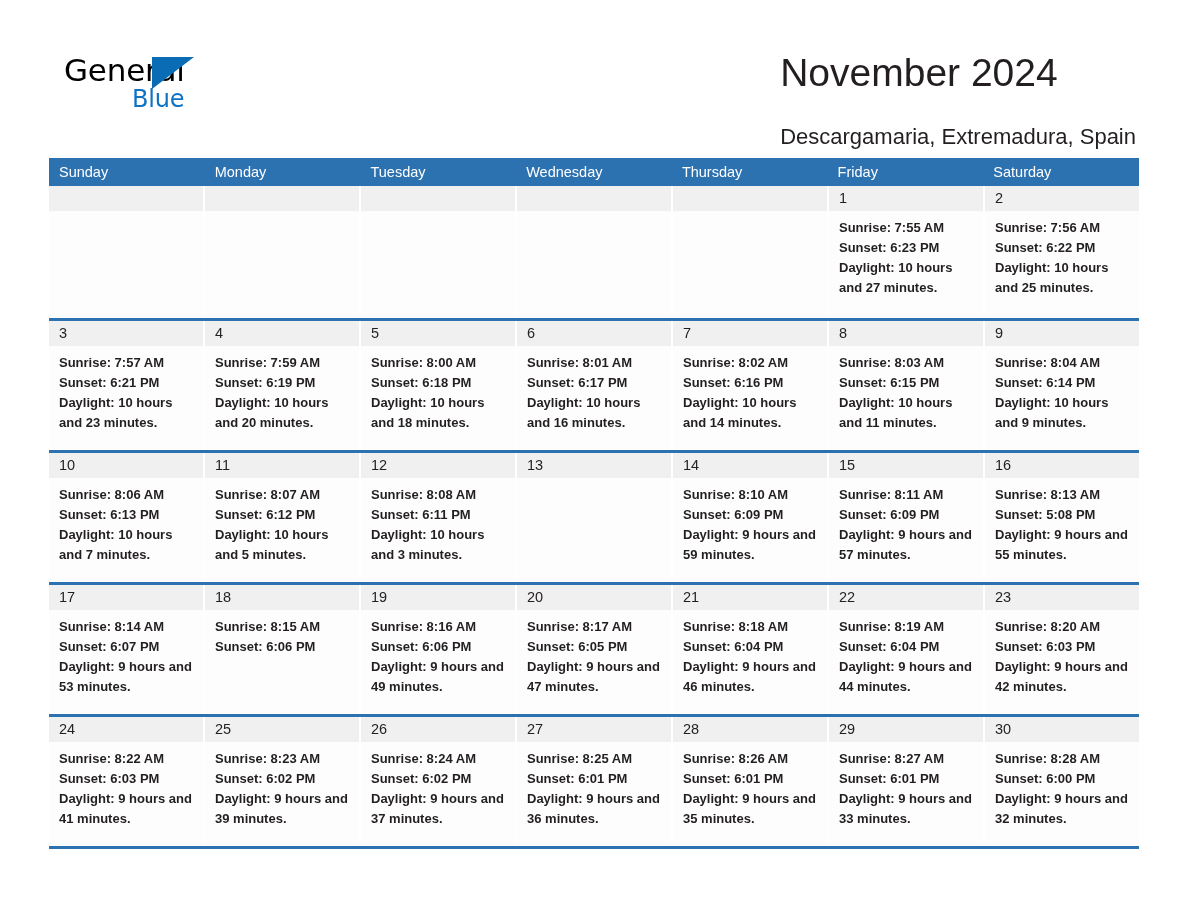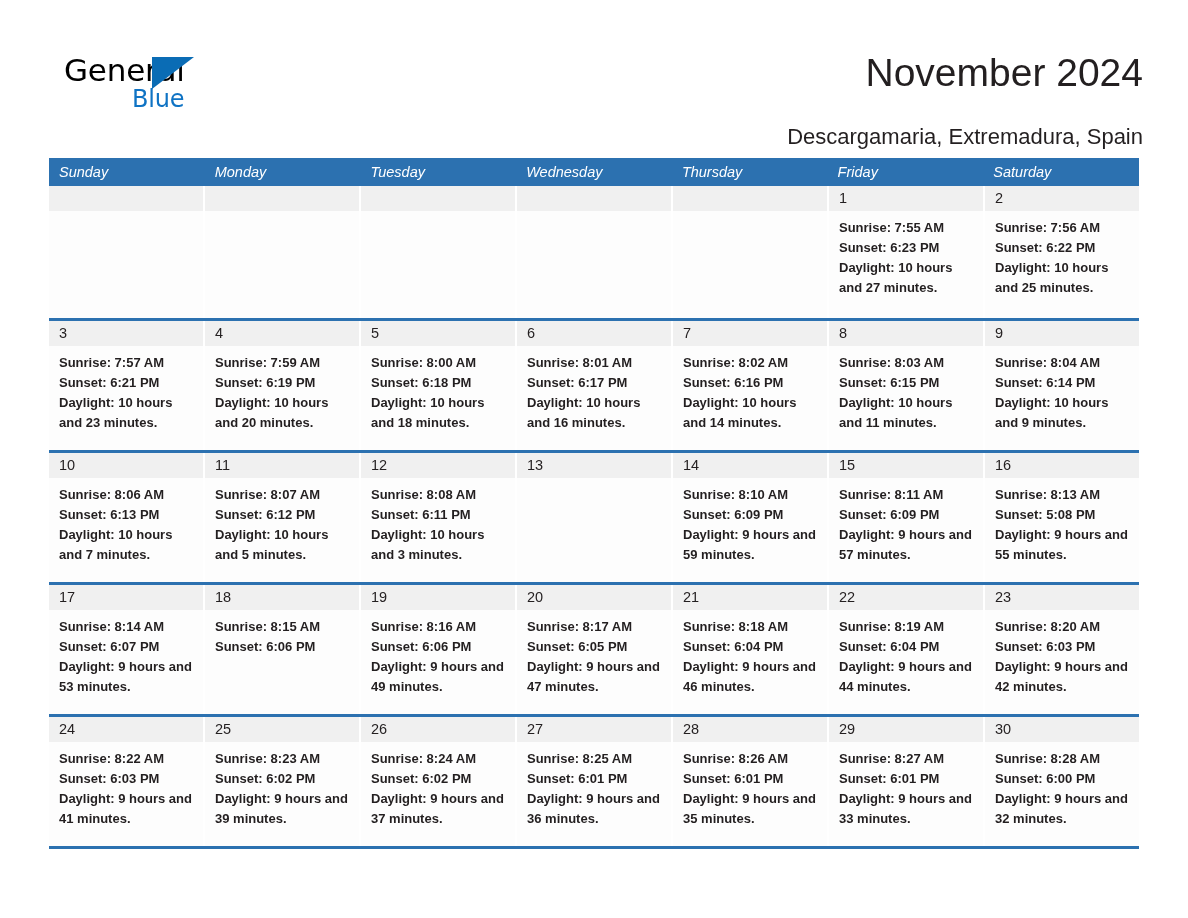--- a/index.html
+++ b/index.html
@@ -63,23 +63,22 @@
     top: 33px;
     font-size: 24px;
     letter-spacing: -0.2px;
     color: #0f73c4;
     font-family: "DejaVu Sans", sans-serif;
     font-weight: 400;
   }
 
   .title-block {
     position: absolute;
-    right: 45px;
+    right: 52px;
     top: 50px;
-    text-align: right;
   }
   .month-title {
     font-size: 39px;
     font-weight: 400;
     color: #231f20;
     line-height: 46px;
     white-space: nowrap;
   }
   .location {
     margin-top: 28px;
@@ -104,21 +103,20 @@
     height: 28px;
   }
   .weekday {
     flex: 1 1 0;
     color: #ffffff;
     font-size: 14.5px;
     line-height: 28px;
     padding-left: 10px;
     box-sizing: border-box;
     white-space: nowrap;
-    font-style: italic;
   }
 
   .week {
     display: flex;
     border-top: 3px solid #2c71b0;
     background: #ffffff;
     height: 132px;
     box-sizing: border-box;
   }
   .week.first { border-top: none; }

